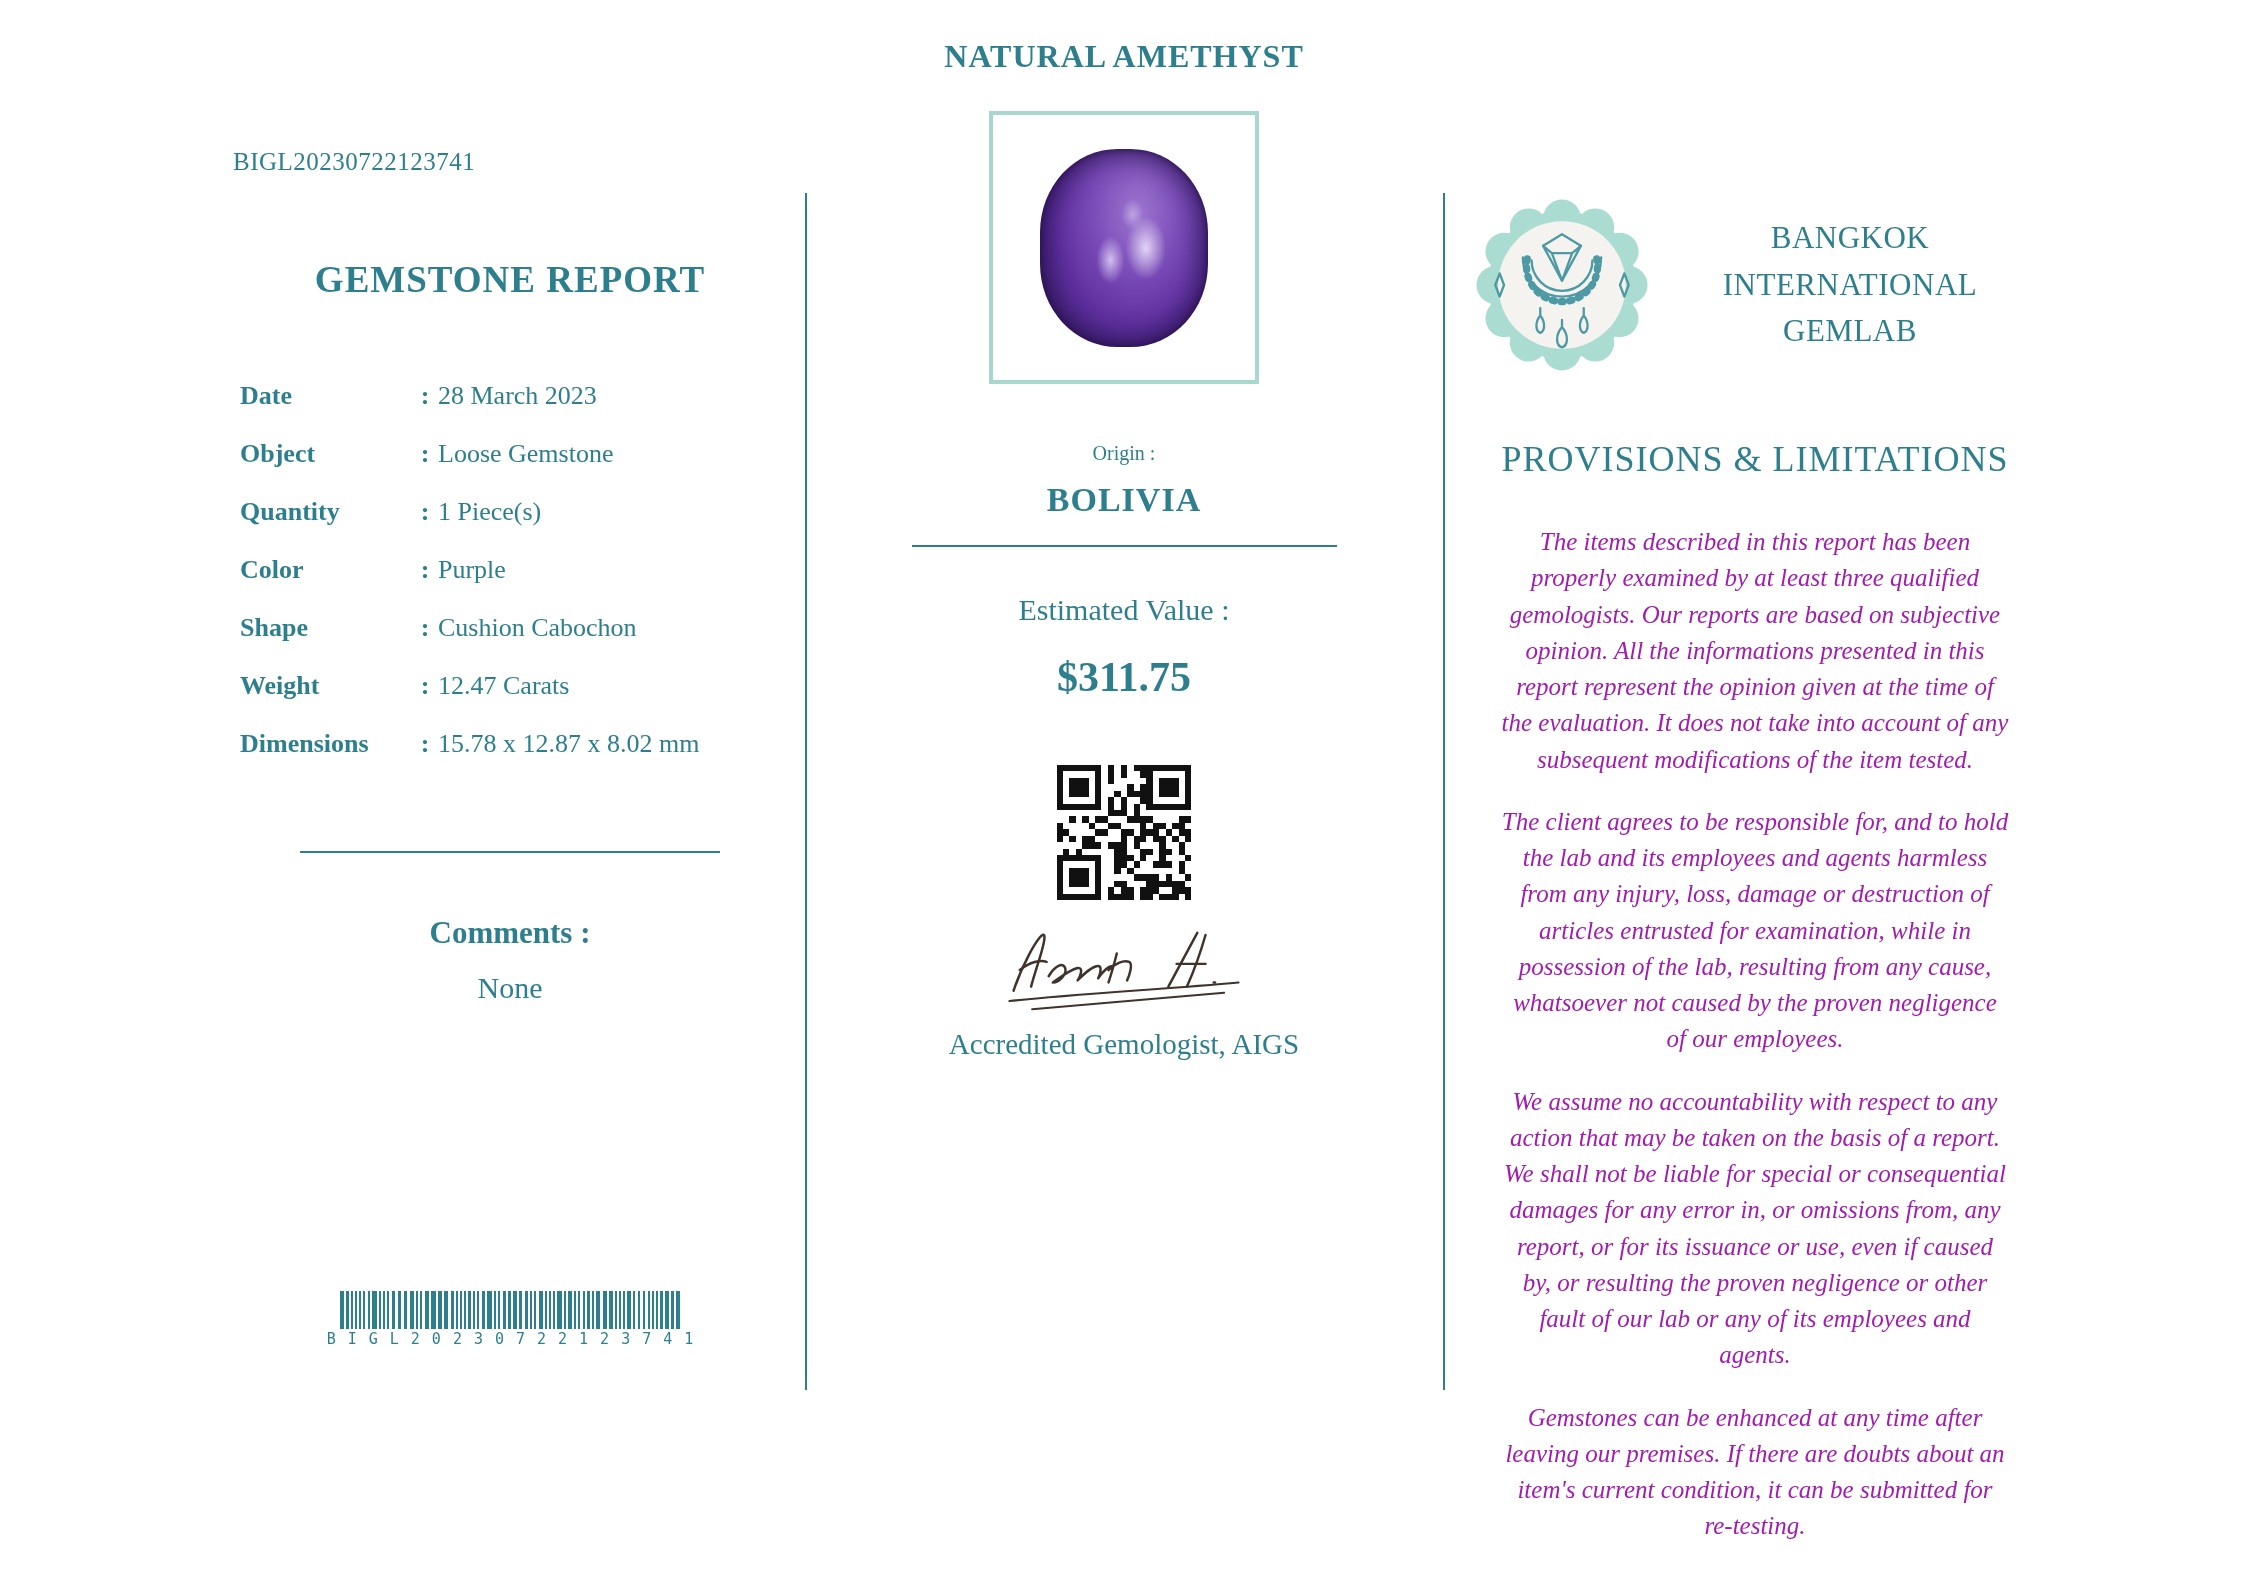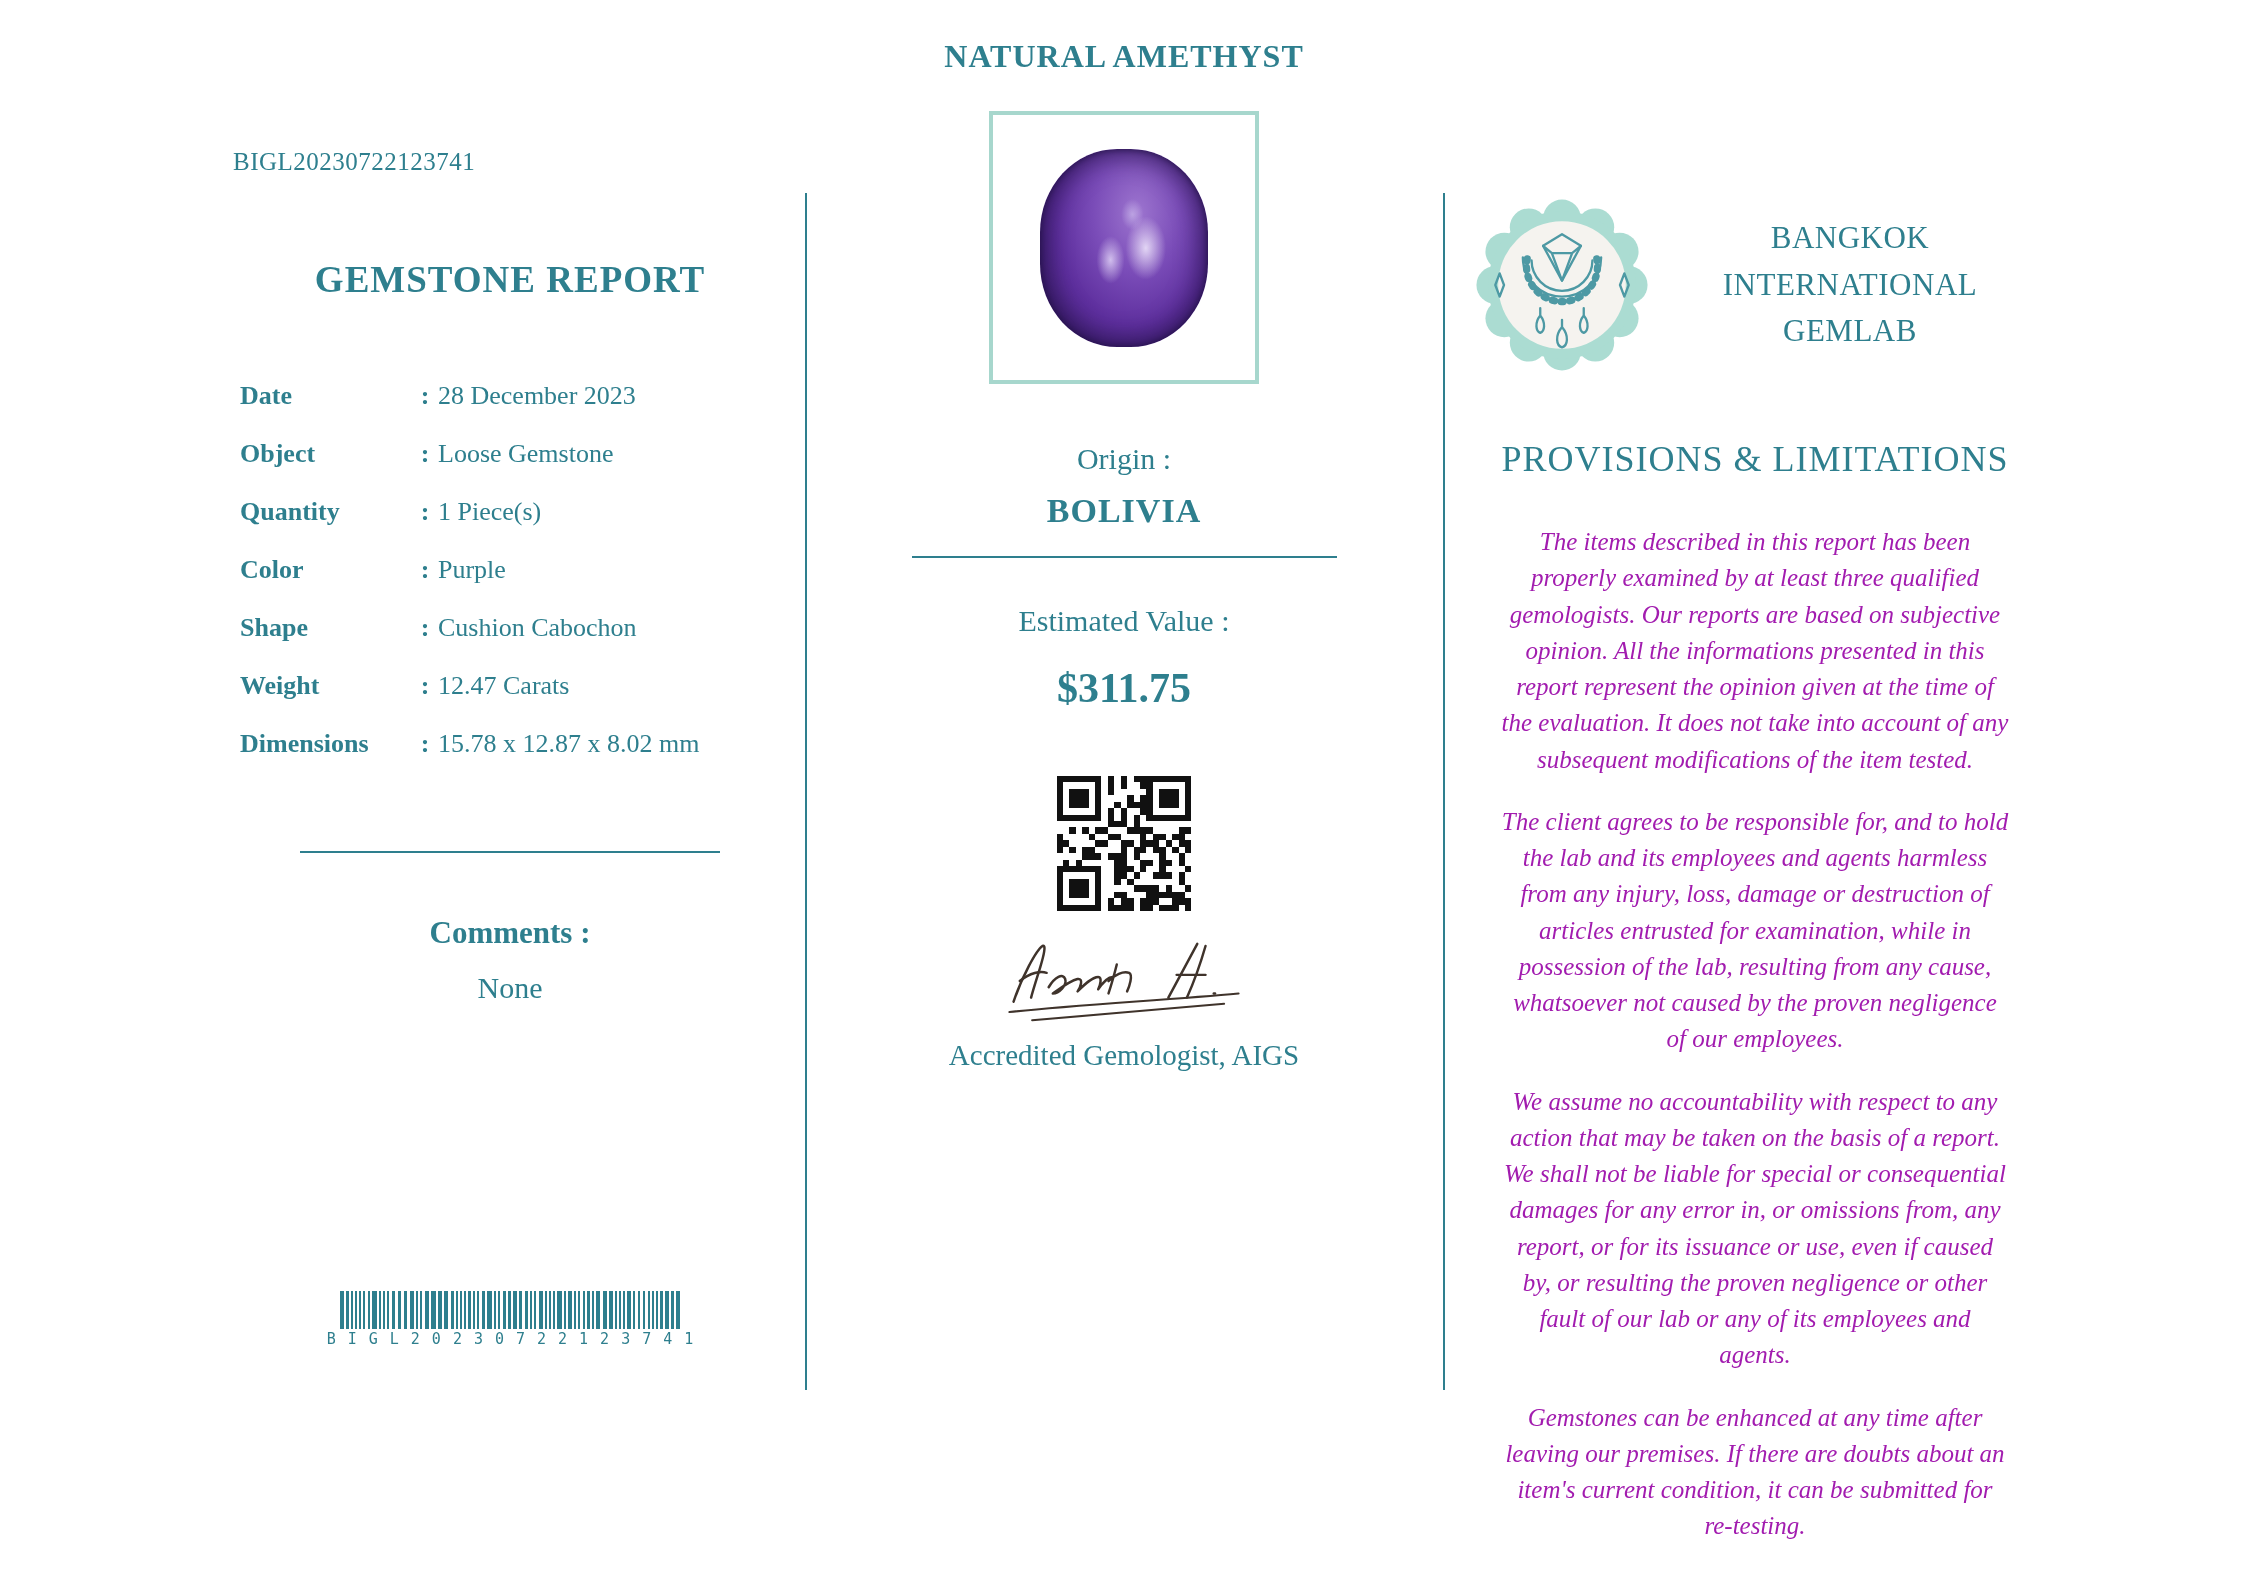--- a/index.html
+++ b/index.html
@@ -48,21 +48,21 @@
   .gem{
     width:168px;height:198px;
     border-radius:46% / 42%;
     background:
       radial-gradient(28px 44px at 63% 50%, rgba(236,226,250,.9), rgba(236,226,250,0) 72%),
       radial-gradient(20px 34px at 42% 56%, rgba(224,210,246,.85), rgba(224,210,246,0) 70%),
       radial-gradient(16px 22px at 55% 33%, rgba(210,195,240,.6), rgba(210,195,240,0) 70%),
       radial-gradient(ellipse at 58% 32%, #9d75cf 0%, #7a4cb8 32%, #5e2f9e 60%, #45217c 85%, #32195c 100%);
     box-shadow: inset 0 0 22px 9px rgba(28,12,58,.55), inset 0 0 5px 2px rgba(40,20,80,.6);
   }
-  .origin-label{margin-top:58px;font-size:30px;}
+  .origin-label{margin-top:58px;font-size:20px;}
   .origin-value{margin-top:16px;font-size:34px;font-weight:bold;letter-spacing:1px;}
   .mdiv{height:2px;background:#2e7f8e;width:425px;margin:26px auto 0;}
   .est-label{margin-top:46px;font-size:30px;}
   .est-value{margin-top:26px;font-size:42px;font-weight:bold;}
   .qr{
     margin:64px auto 0;width:135px;height:135px;
     display:grid;grid-template-columns:repeat(21,1fr);grid-template-rows:repeat(21,1fr);
   }
   .qr b{display:block;}
   .qr b.d{background:#111111;}
@@ -87,21 +87,21 @@
   <div class="vdiv right"></div>
 
   <div class="col-left">
     <div class="report-number">BIGL20230722123741</div>
     <div class="report-title">GEMSTONE REPORT</div>
 
     <div class="details">
       <div class="drow">
         <span class="lbl">Date</span>
         <span class="colon">:</span>
-        <span class="val">28 December 2023</span>
+        <span class="val">28 March 2023</span>
       </div>
       <div class="drow">
         <span class="lbl">Object</span>
         <span class="colon">:</span>
         <span class="val">Loose Gemstone</span>
       </div>
       <div class="drow">
         <span class="lbl">Quantity</span>
         <span class="colon">:</span>
         <span class="val">1 Piece(s)</span>

